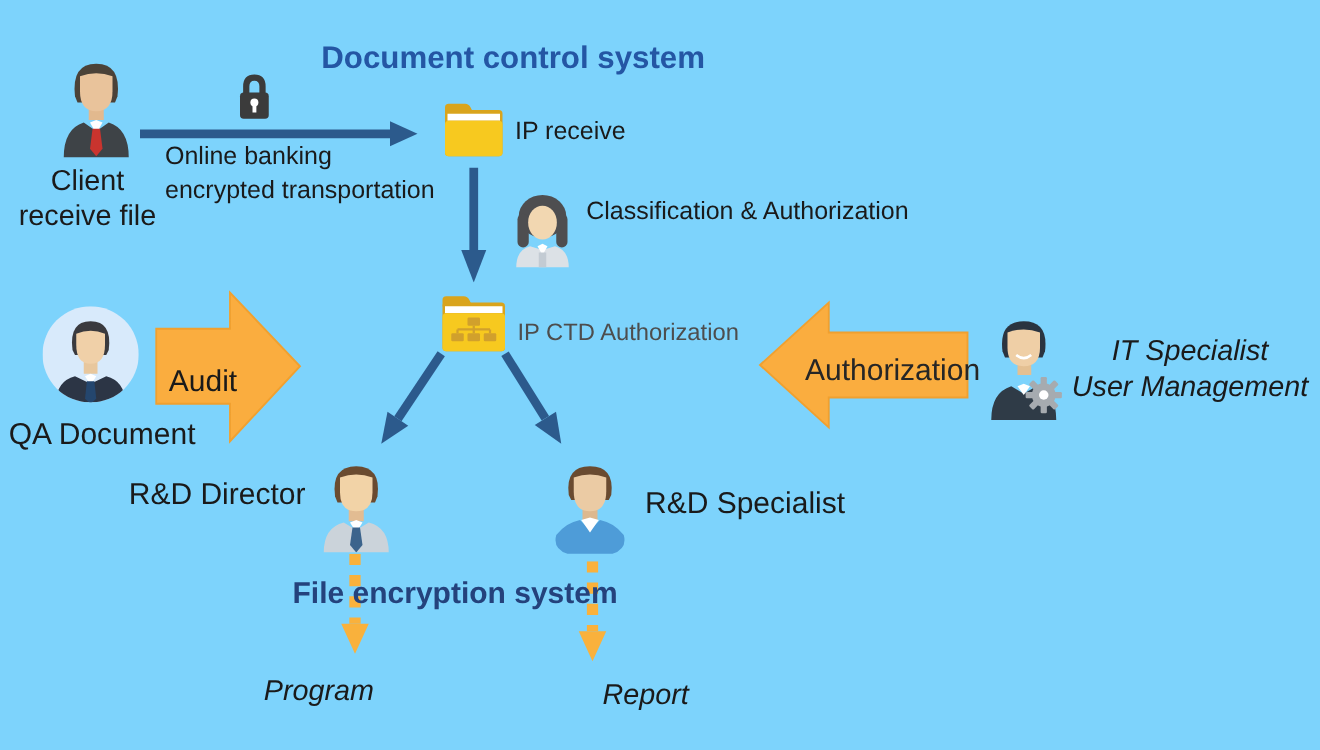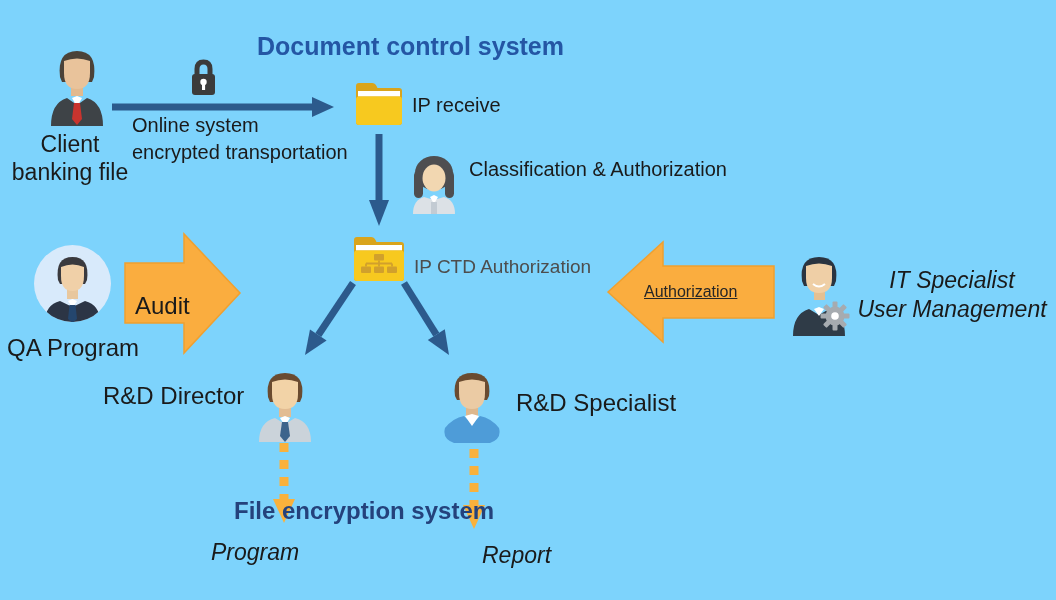--- a/index.html
+++ b/index.html
@@ -4,21 +4,21 @@
 <style>
   html,body{margin:0;padding:0;background:#fff;}
   .canvas{
     position:relative;width:1056px;height:600px;background:#7dd3fc;overflow:hidden;
     font-family:"Liberation Sans",sans-serif;color:#1a1a1a;
   }
   .abs{position:absolute;}
   .lbl{white-space:nowrap;color:#1a1a1a;}
   .center{text-align:center;}
   .title-doc{font-size:25px;font-weight:bold;color:#2456A4;white-space:nowrap;}
-  .title-enc{font-size:24px;font-weight:bold;color:#24427C;white-space:nowrap;margin-top:36px;}
+  .title-enc{font-size:24px;font-weight:bold;color:#24427C;white-space:nowrap;}
   .f20{font-size:20px;line-height:27px;}
   .f19{font-size:19px;}
   .f23{font-size:23px;font-style:italic;}
   .f24{font-size:24px;}
   .gray{color:#4D4D4D;}
   svg{display:block;}
 </style>
 </head>
 <body>
 
@@ -29,36 +29,36 @@
   <svg class="abs" style="left:44px;top:46px;" width="66" height="80" viewBox="0 0 66 80">
     <rect x="27" y="36" width="12" height="14" fill="#E2B98E"></rect>
     <path d="M7 80 Q7 57 23 52 L33 59 L43 52 Q59 57 59 80 Z" fill="#3E4347"></path>
     <path d="M28 52 L33 61 L38 52 L33 50 Z" fill="#FFFFFF"></path>
     <path d="M30 57 L36 57 L38 73 L33 79 L28 73 Z" fill="#C9342E"></path>
     <path d="M16 31 Q13 5 33 5 Q53 5 50 31 L48 36 L18 36 Z" fill="#4B4238"></path>
     <path d="M20 15 Q33 10 46 15 L46 27 Q46 43 33 43 Q20 43 20 27 Z" fill="#E9C39B"></path>
   </svg>
   <div class="abs center" style="left:5px;top:130px;width:130px;font-size:23px;line-height:28px;">
     <div>Client</div>
-    <div>banking file</div>
+    <div>receive file</div>
   </div>
 
   <svg class="abs" style="left:190px;top:58px;" width="27" height="40" viewBox="0 0 27 40">
     <path d="M7 19 V11 Q7 4 13.5 4 Q20 4 20 11 V19" fill="none" stroke="#3B3B3B" stroke-width="5"></path>
     <rect x="2" y="16" width="23" height="21" rx="3" fill="#3B3B3B"></rect>
     <circle cx="13.5" cy="24" r="3.2" fill="#FFFFFF"></circle>
     <rect x="12" y="25" width="3.1" height="7" fill="#FFFFFF"></rect>
   </svg>
 
   <svg class="abs" style="left:112px;top:94px;" width="226" height="26" viewBox="0 0 226 26">
     <line x1="0" y1="13" x2="202" y2="13" stroke="#2C5A8C" stroke-width="7"></line>
     <polygon points="200,3 200,23 222,13" fill="#2C5A8C"></polygon>
   </svg>
   <div class="abs f20" style="left:132px;top:112px;">
-    <div>Online system</div>
+    <div>Online banking</div>
     <div>encrypted transportation</div>
   </div>
 
   <svg class="abs" style="left:354px;top:77px;" width="50" height="52" viewBox="0 0 50 52">
     <path d="M2 18 L2 9 Q2 6 5 6 L18 6 Q21 6 22.5 9 L25 14 L2 14 Z" fill="#D9A41C"></path>
     <rect x="2" y="11" width="46" height="37" rx="3" fill="#D9A41C"></rect>
     <rect x="4" y="14" width="42" height="5.5" fill="#FFFFFF"></rect>
     <rect x="2" y="19.5" width="46" height="28.5" rx="3" fill="#F7C91F"></rect>
   </svg>
   <div class="abs lbl f20" style="left:412px;top:92px;">IP receive</div>
@@ -114,31 +114,31 @@
     <circle cx="38.5" cy="38.5" r="38.5" fill="#D8EAFB"></circle>
     <g clip-path="url(#qaclip)">
       <rect x="33" y="42" width="11" height="12" fill="#E8C79D"></rect>
       <path d="M11 77 Q11 60 26 56 L38.5 62 L51 56 Q66 60 66 77 Z" fill="#2C3545"></path>
       <path d="M34 56 L38.5 63 L43 56 L38.5 54 Z" fill="#FFFFFF"></path>
       <path d="M35.5 60 L41.5 60 L43 74 L38.5 78 L34 74 Z" fill="#24466E"></path>
       <path d="M24 35 Q21 12 38.5 12 Q56 12 53 35 L51 39 L26 39 Z" fill="#3A3A3E"></path>
       <path d="M27 22 Q38.5 17 50 22 L50 31 Q50 46 38.5 46 Q27 46 27 31 Z" fill="#F0D0A8"></path>
     </g>
   </svg>
-  <div class="abs lbl f24" style="left:7px;top:334px;">QA Program</div>
+  <div class="abs lbl f24" style="left:7px;top:334px;">QA Document</div>
 
   <svg class="abs" style="left:124px;top:231px;" width="118" height="125" viewBox="0 0 118 125">
     <polygon points="1,32 60,32 60,3 116,62 60,122 60,92 1,92" fill="#FAAD3F" stroke="#F0A02F" stroke-width="1.5"></polygon>
   </svg>
   <div class="abs lbl f24" style="left:135px;top:280px;margin-top:12px;">Audit</div>
 
   <svg class="abs" style="left:606px;top:240px;" width="170" height="104" viewBox="0 0 170 104">
     <polygon points="2,52 57,2 57,26 168,26 168,78 57,78 57,102" fill="#FAAD3F" stroke="#F0A02F" stroke-width="1.5"></polygon>
   </svg>
-  <div class="abs lbl" style="left:644px;top:283px;font-size:16px;color:#262626;text-decoration:underline;">Authorization</div>
+  <div class="abs lbl" style="left:644px;top:283px;font-size:24px;color:#262626;">Authorization</div>
 
   <svg class="abs" style="left:787px;top:252px;" width="66" height="84" viewBox="0 0 66 84">
     <rect x="27" y="34" width="11" height="14" fill="#E4C092"></rect>
     <path d="M6 84 Q6 62 22 57 L32 63 L42 57 Q58 62 58 84 Z" fill="#2F3B47"></path>
     <path d="M27 57 L32 64 L37 57 L32 55 Z" fill="#FFFFFF"></path>
     <path d="M15 29 Q12 5 32 5 Q52 5 49 29 L47 34 L17 34 Z" fill="#2A3440"></path>
     <path d="M19 14 Q32 9 45 14 L45 26 Q45 41 32 41 Q19 41 19 26 Z" fill="#EFCFA6"></path>
     <path d="M26 32 Q32 37 38 32" fill="none" stroke="#FFFFFF" stroke-width="2"></path>
     <g transform="translate(48,64)">
       <g fill="#A6ABB0">

